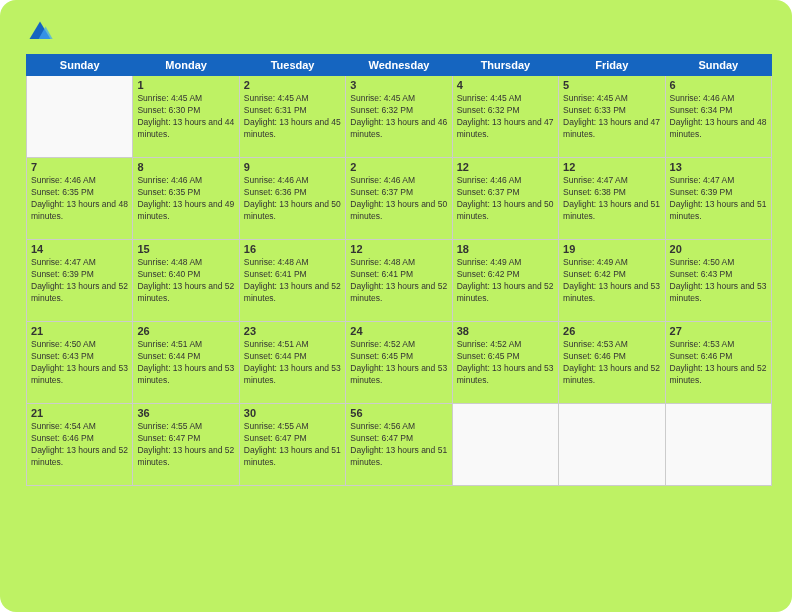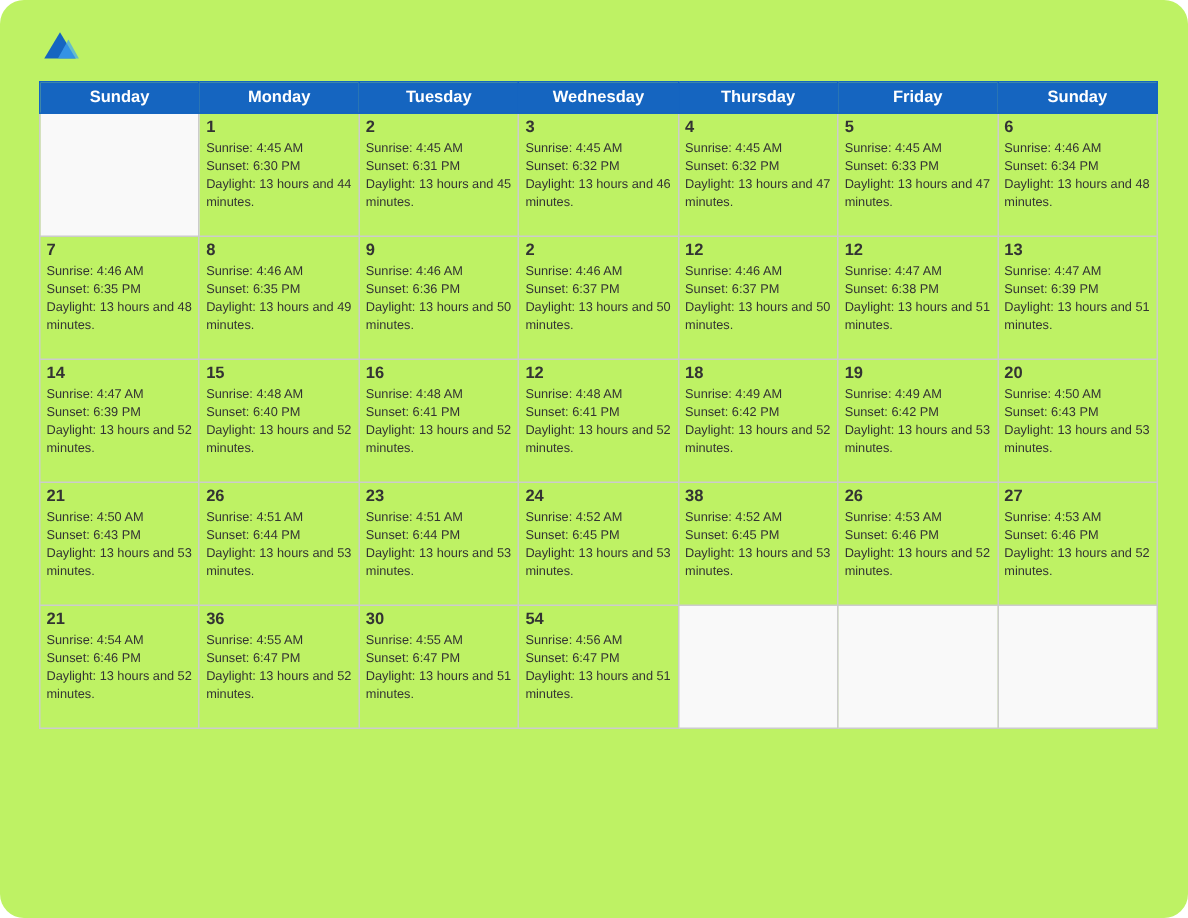--- a/index.html
+++ b/index.html
@@ -250,21 +250,21 @@
           </td>
           <td>
             <span class="day-num">36</span>
             <div class="day-info">Sunrise: 4:55 AM<br>Sunset: 6:47 PM<br>Daylight: 13 hours and 52 minutes.</div>
           </td>
           <td>
             <span class="day-num">30</span>
             <div class="day-info">Sunrise: 4:55 AM<br>Sunset: 6:47 PM<br>Daylight: 13 hours and 51 minutes.</div>
           </td>
           <td>
-            <span class="day-num">54</span>
+            <span class="day-num">56</span>
             <div class="day-info">Sunrise: 4:56 AM<br>Sunset: 6:47 PM<br>Daylight: 13 hours and 51 minutes.</div>
           </td>
           <td class="empty"></td>
           <td class="empty"></td>
           <td class="empty"></td>
         </tr>
       </tbody>
   </table>
 </div>
 

